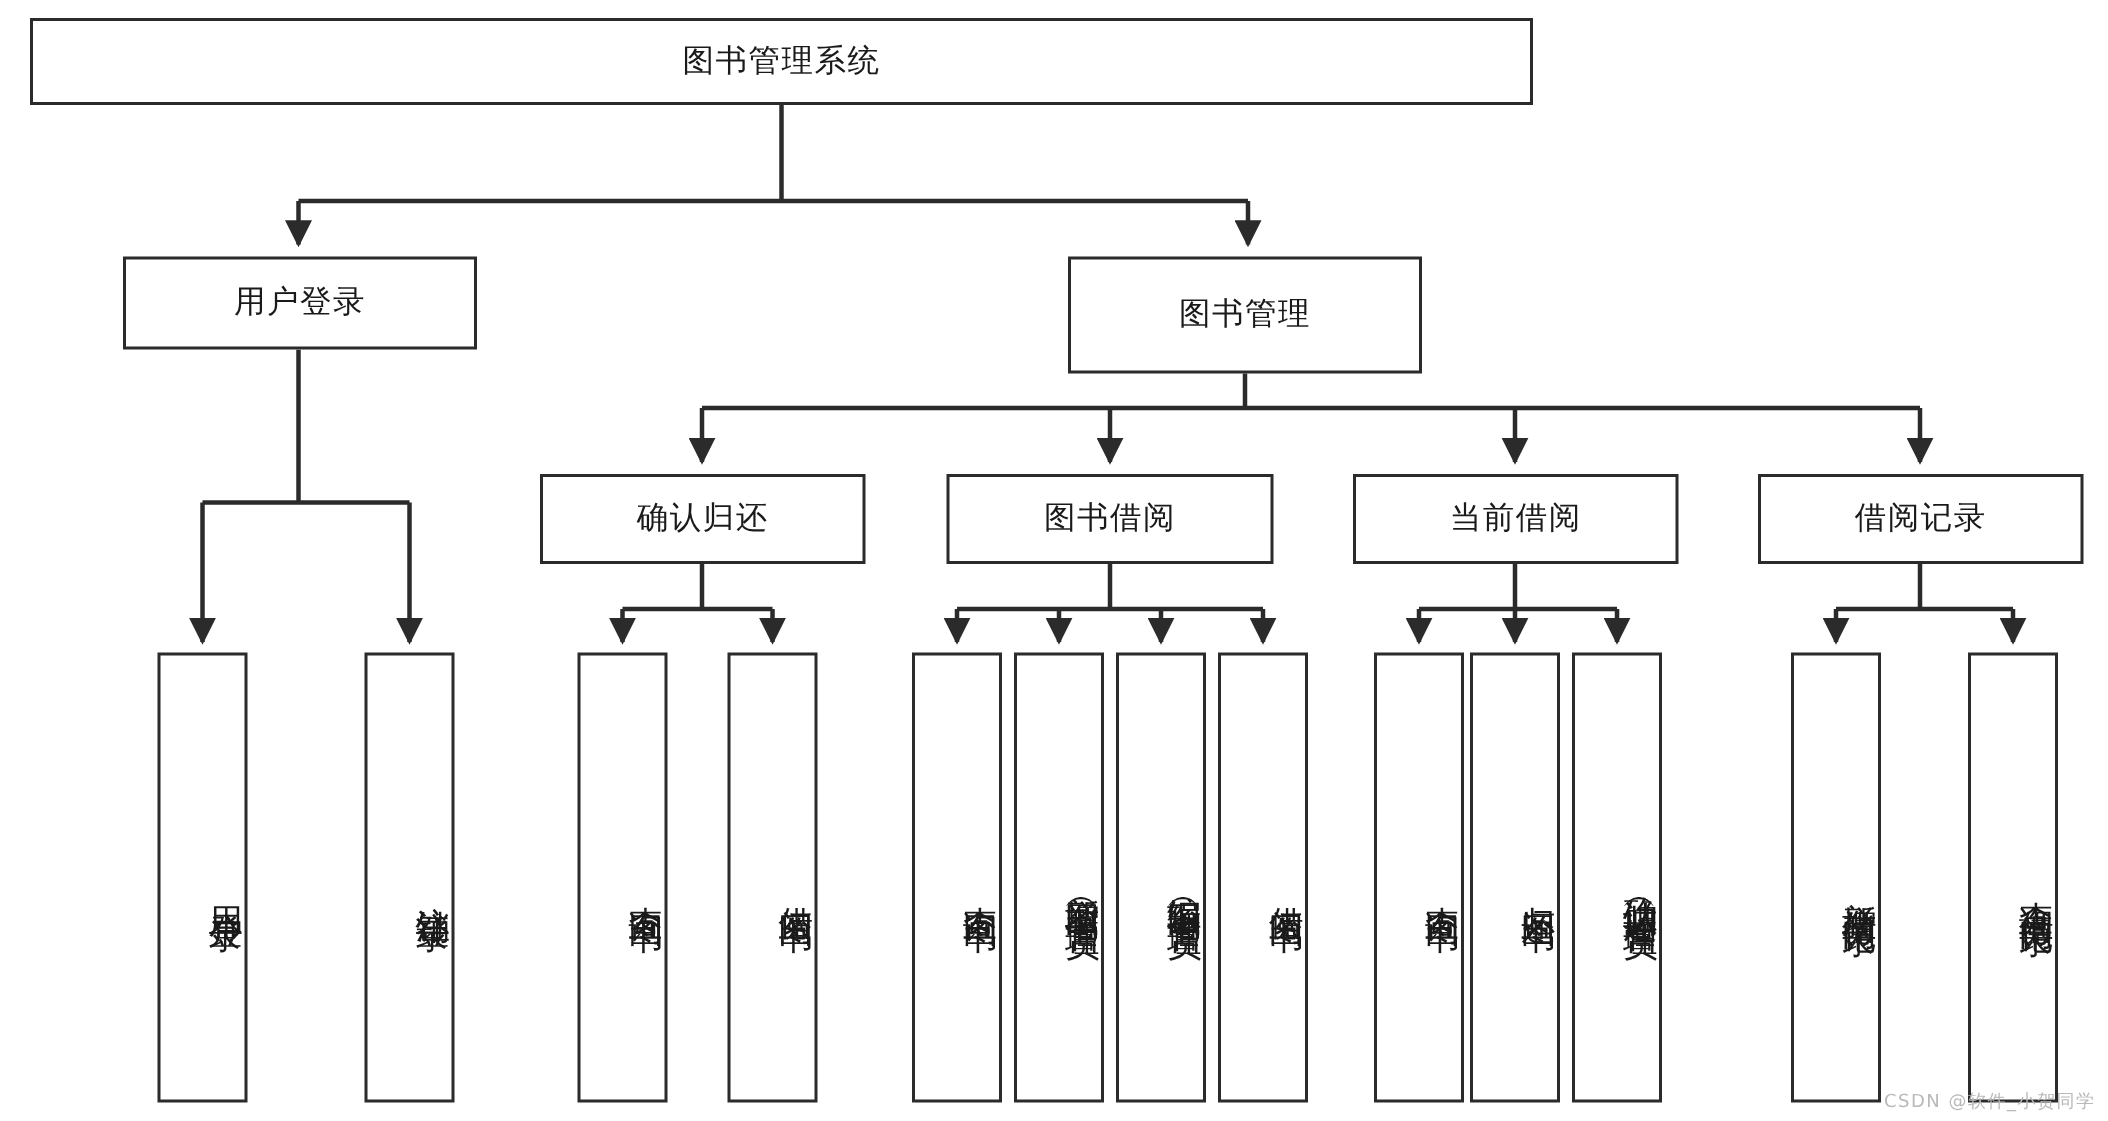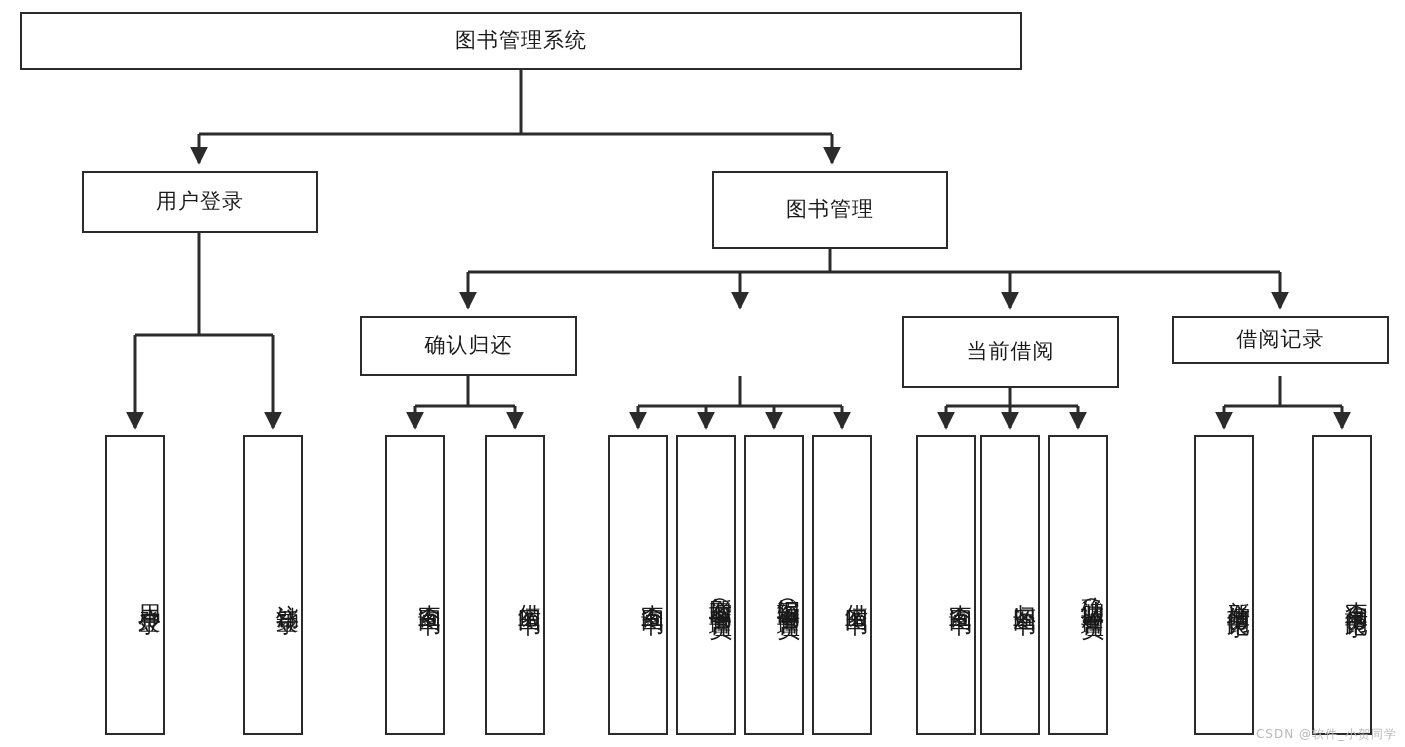--- a/index.html
+++ b/index.html
@@ -106,22 +106,23 @@
       <path d="M 1342 406 L 1342 428" marker-end="url(#arrow)"></path>
     </g>
   </svg>
 
   <div class="node h root" style="left:20px;top:12px;width:1002px;height:58px;">图书管理系统</div>
 
   <div class="node h" style="left:82px;top:171px;width:236px;height:62px;">用户登录</div>
   <div class="node h" style="left:712px;top:171px;width:236px;height:78px;">图书管理</div>
 
   <div class="node h" style="left:360px;top:316px;width:217px;height:60px;">确认归还</div>
-  <div class="node h" style="left:902px;top:316px;width:217px;height:72px;">当前借阅</div>
-  <div class="node h" style="left:1172px;top:316px;width:217px;height:48px;">借阅记录</div>
+  <div class="node h" style="left:631px;top:316px;width:218px;height:60px;">图书借阅</div>
+  <div class="node h" style="left:902px;top:316px;width:217px;height:60px;">当前借阅</div>
+  <div class="node h" style="left:1172px;top:316px;width:217px;height:60px;">借阅记录</div>
 
   <div class="node v" style="left:105px;top:435px;width:60px;height:300px;">用户登录</div>
   <div class="node v" style="left:243px;top:435px;width:60px;height:300px;">注销登录</div>
 
   <div class="node v" style="left:385px;top:435px;width:60px;height:300px;">查询图书</div>
   <div class="node v" style="left:485px;top:435px;width:60px;height:300px;">借阅图书</div>
 
   <div class="node v" style="left:608px;top:435px;width:60px;height:300px;">查询图书</div>
   <div class="node v" style="left:676px;top:435px;width:60px;height:300px;">新增图书（管理员）</div>
   <div class="node v" style="left:744px;top:435px;width:60px;height:300px;">编辑图书（管理员）</div>

